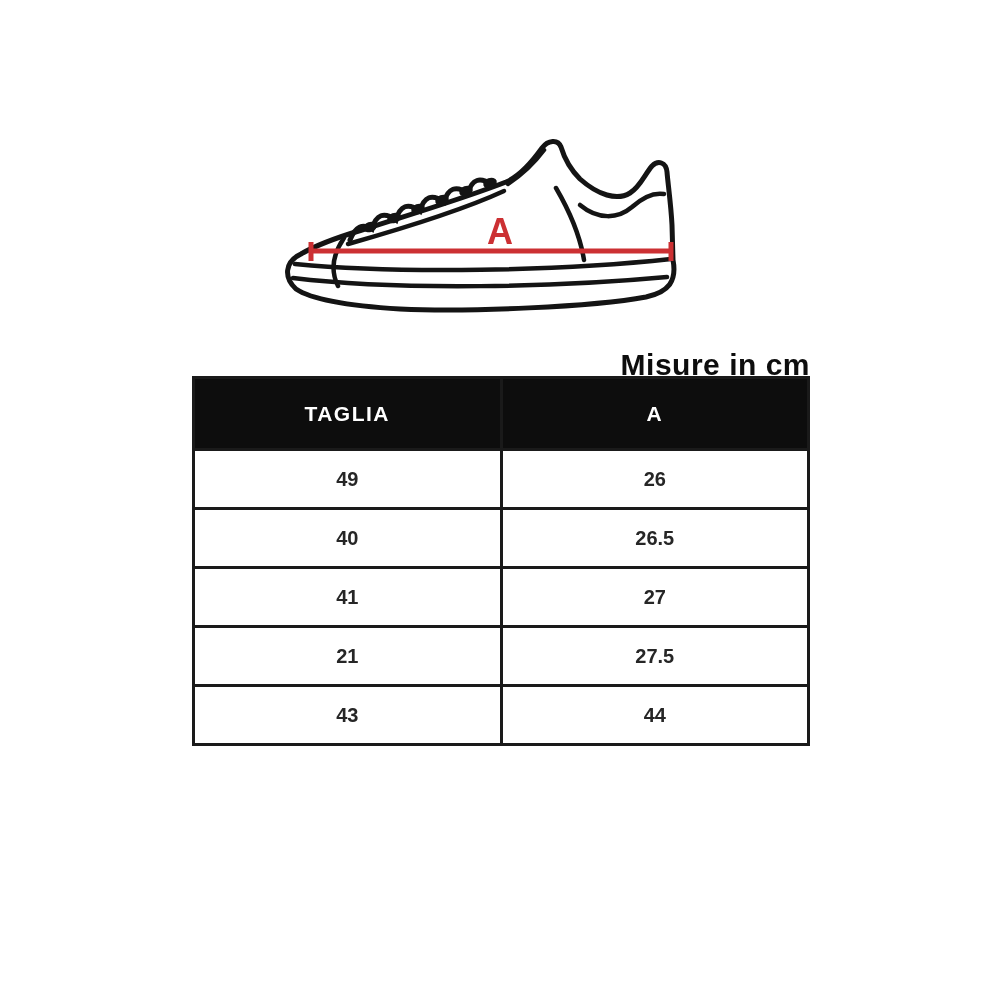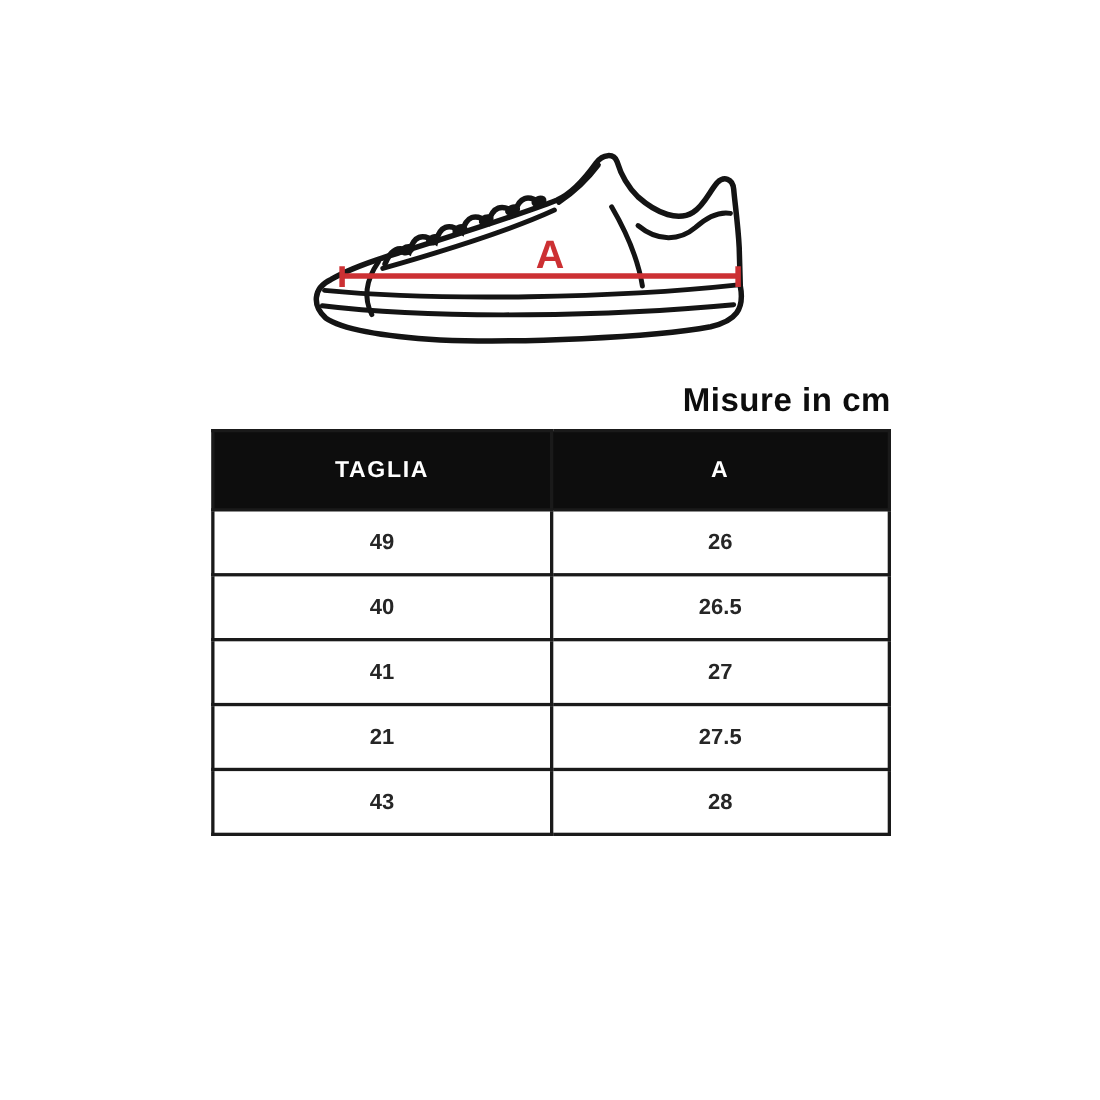--- a/index.html
+++ b/index.html
@@ -30,21 +30,21 @@
     margin: 0;
     text-align: right;
     font-size: 30px;
     font-weight: 800;
     letter-spacing: 0.5px;
     color: #0d0d0d;
   }
   table.size-table {
     position: absolute;
     left: 192px;
-    top: 390px;
+    top: 376px;
     width: 618px;
     border-collapse: collapse;
     table-layout: fixed;
   }
   table.size-table th,
   table.size-table td {
     border: 3px solid #1a1a1a;
     text-align: center;
     vertical-align: middle;
     width: 50%;
@@ -140,18 +140,18 @@
       <tr>
         <td>41</td>
         <td>27</td>
       </tr>
       <tr>
         <td>21</td>
         <td>27.5</td>
       </tr>
       <tr>
         <td>43</td>
-        <td>28</td>
+        <td>44</td>
       </tr>
     </tbody>
   </table>
 
 </div>
 
 </body></html>

